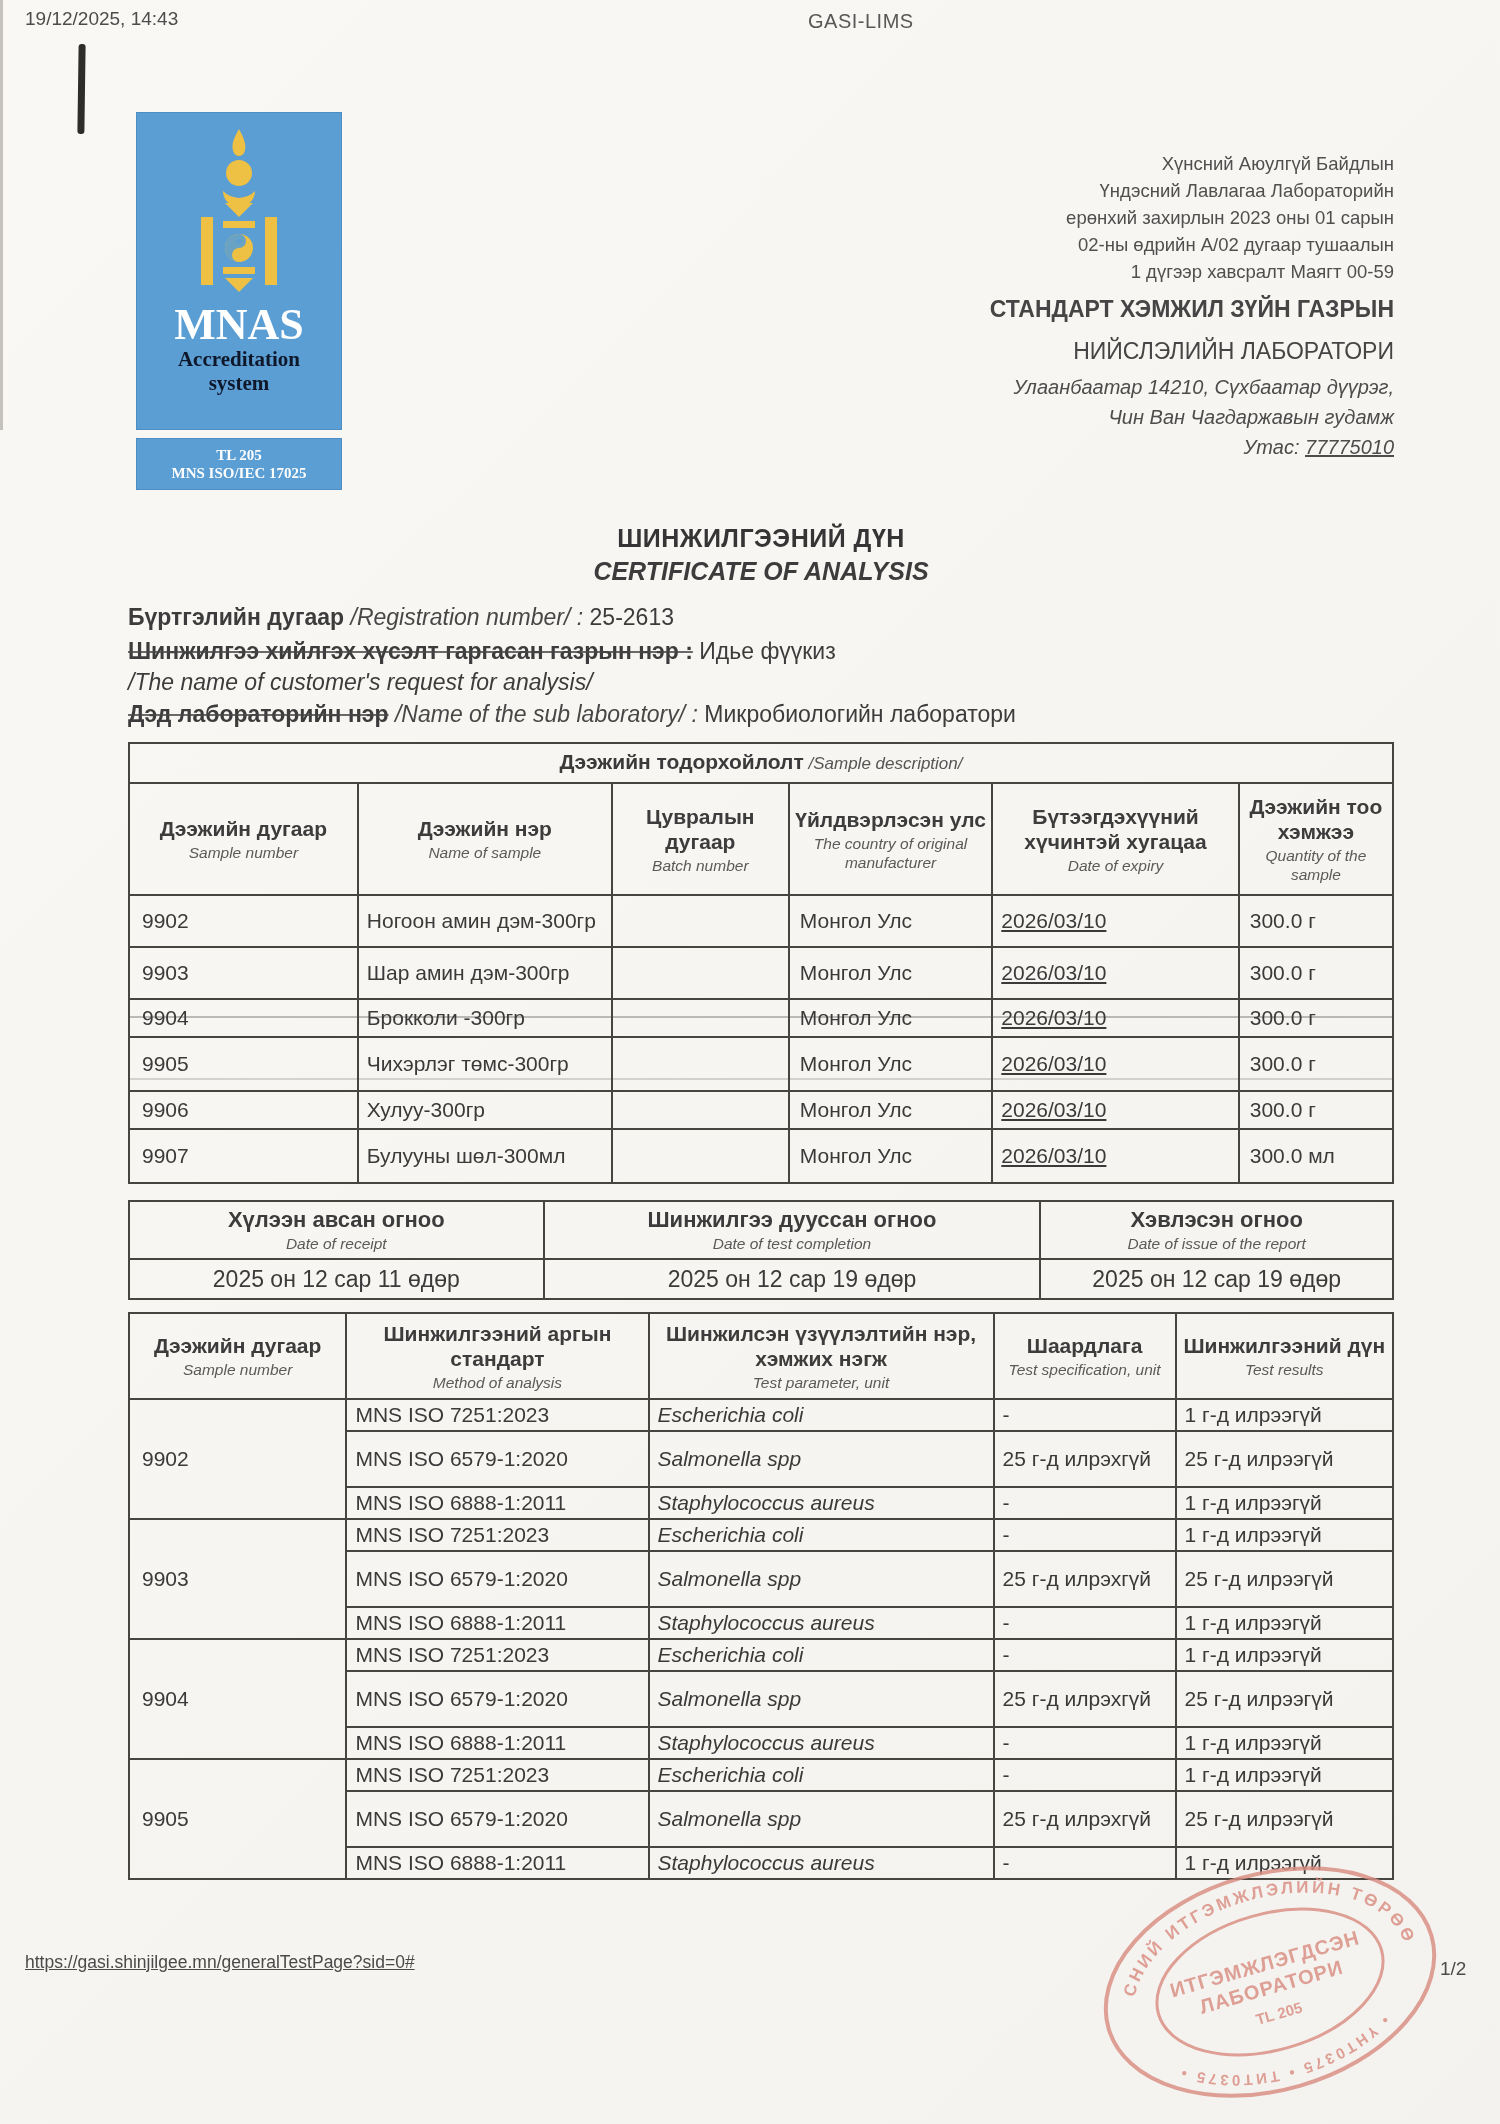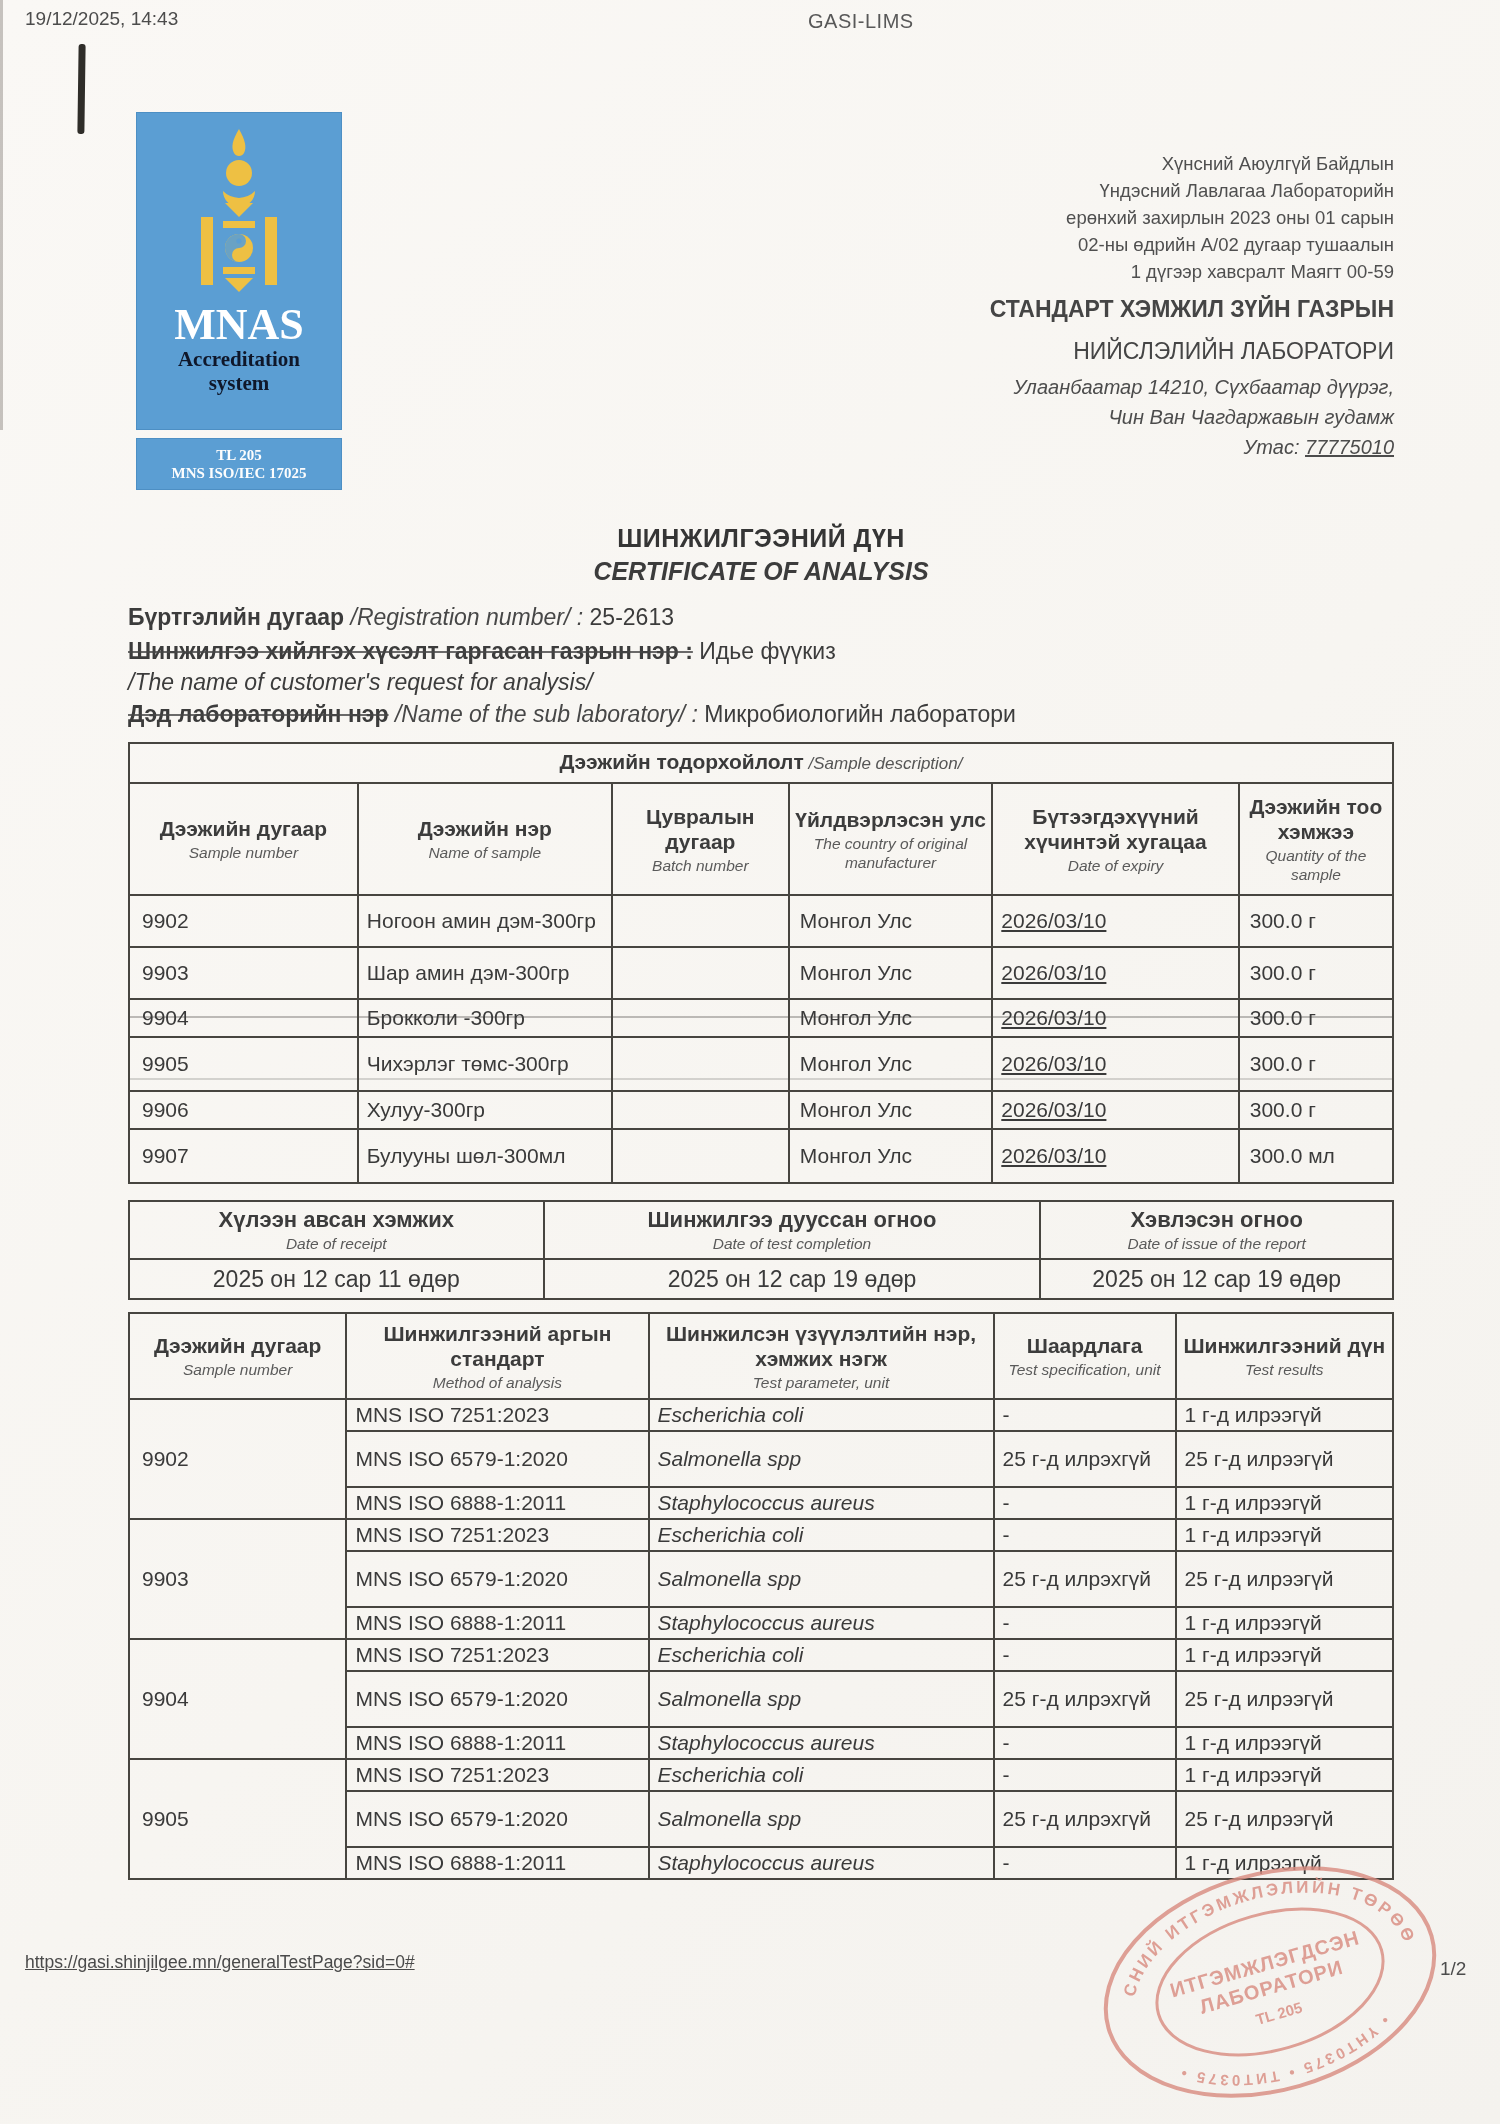--- a/index.html
+++ b/index.html
@@ -232,21 +232,21 @@
 
   <table class="abs tbl t2" style="top:1200px;">
     <colgroup>
         <col style="width:32.8%">
         <col style="width:39.3%">
         <col style="width:27.9%">
       </colgroup>
     <tbody>
         <tr style="height:58px;">
       <th>
-            <div class="hmn" style="font-size:22px;">Хүлээн авсан хэмжих</div>
+            <div class="hmn" style="font-size:22px;">Хүлээн авсан огноо</div>
             <div class="hen">Date of receipt</div>
           </th>
       <th>
             <div class="hmn" style="font-size:22px;">Шинжилгээ дууссан огноо</div>
             <div class="hen">Date of test completion</div>
           </th>
       <th>
             <div class="hmn" style="font-size:22px;">Хэвлэсэн огноо</div>
             <div class="hen">Date of issue of the report</div>
           </th>

